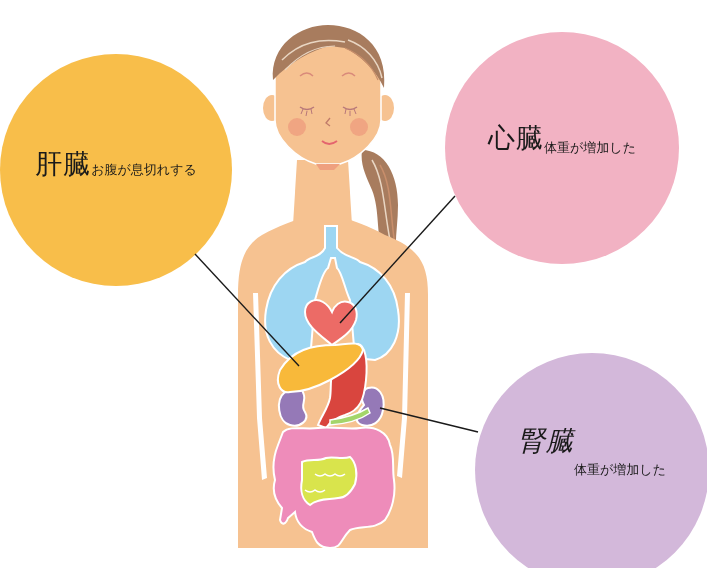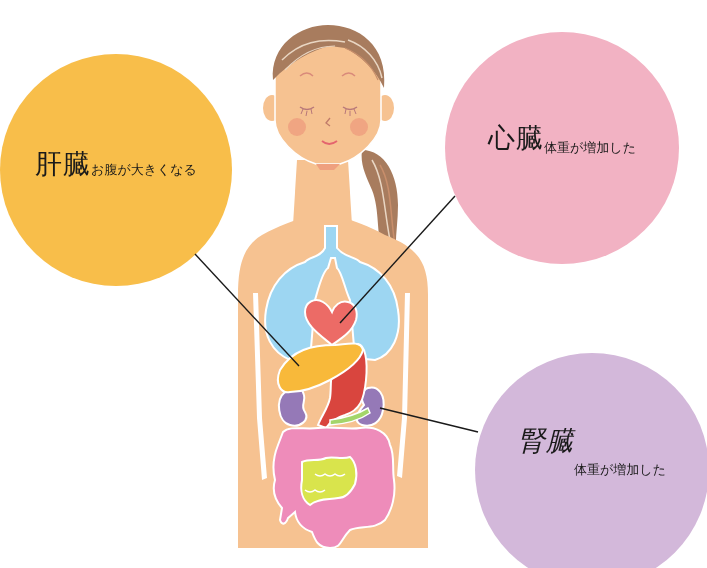--- a/index.html
+++ b/index.html
@@ -75,21 +75,21 @@
   <path d="M283,432 C290,425 305,430 318,428 C332,426 348,430 360,428 C375,426 388,432 390,445 C395,455 392,468 394,480 C396,495 392,510 385,520 C375,530 360,525 350,530 C340,540 342,548 330,548 C318,548 315,540 312,532 C300,528 296,520 295,512 L288,518 C286,524 282,526 280,520 L282,508 C275,500 272,490 275,480 C272,468 274,455 278,445 Z" fill="#EE8CBA" stroke="#ffffff" stroke-width="2"></path>
 
   <path d="M302,462 C310,458 318,462 326,458 C334,456 342,460 350,457 C356,462 358,474 355,484 C350,494 345,498 338,498 C330,500 318,498 310,505 C302,500 300,490 302,480 Z" fill="#D9E44C" stroke="#ffffff" stroke-width="2"></path>
   <path d="M315,474 Q320,478 325,474 Q330,478 335,474 Q340,478 345,474" stroke="#ffffff" stroke-width="1.5" fill="none"></path>
   <path d="M305,490 Q310,494 315,490 Q320,494 325,490" stroke="#ffffff" stroke-width="1.5" fill="none"></path>
 </svg>
 
 <div class="circle" id="circle-liver" style="background:#F8BE4A;">
   <div class="organ-title">肝臓</div>
   <div class="organ-symptom">お腹が</div>
-  <div class="organ-symptom">大きくなる</div>
+  <div class="organ-symptom">息切れする</div>
 </div>
 
 <div class="circle" id="circle-heart" style="background:#F2B2C3;">
   <div class="organ-title">心臓</div>
   <div class="organ-symptom">体重が増加した</div>
 </div>
 
 <div class="circle" id="circle-kidney" style="background:#D3B8DA;">
   <div class="organ-title">腎臓</div>
   <div class="organ-symptom">体重が増加した</div>

